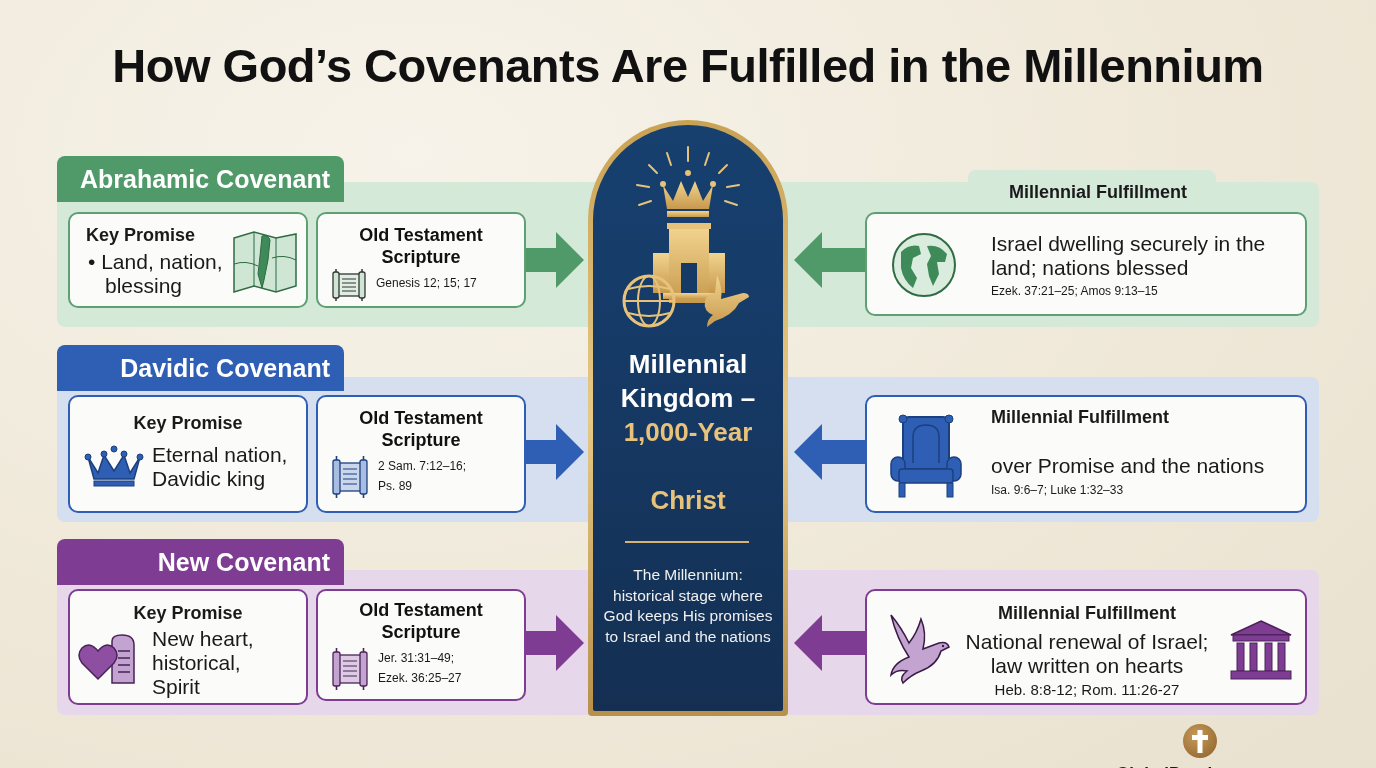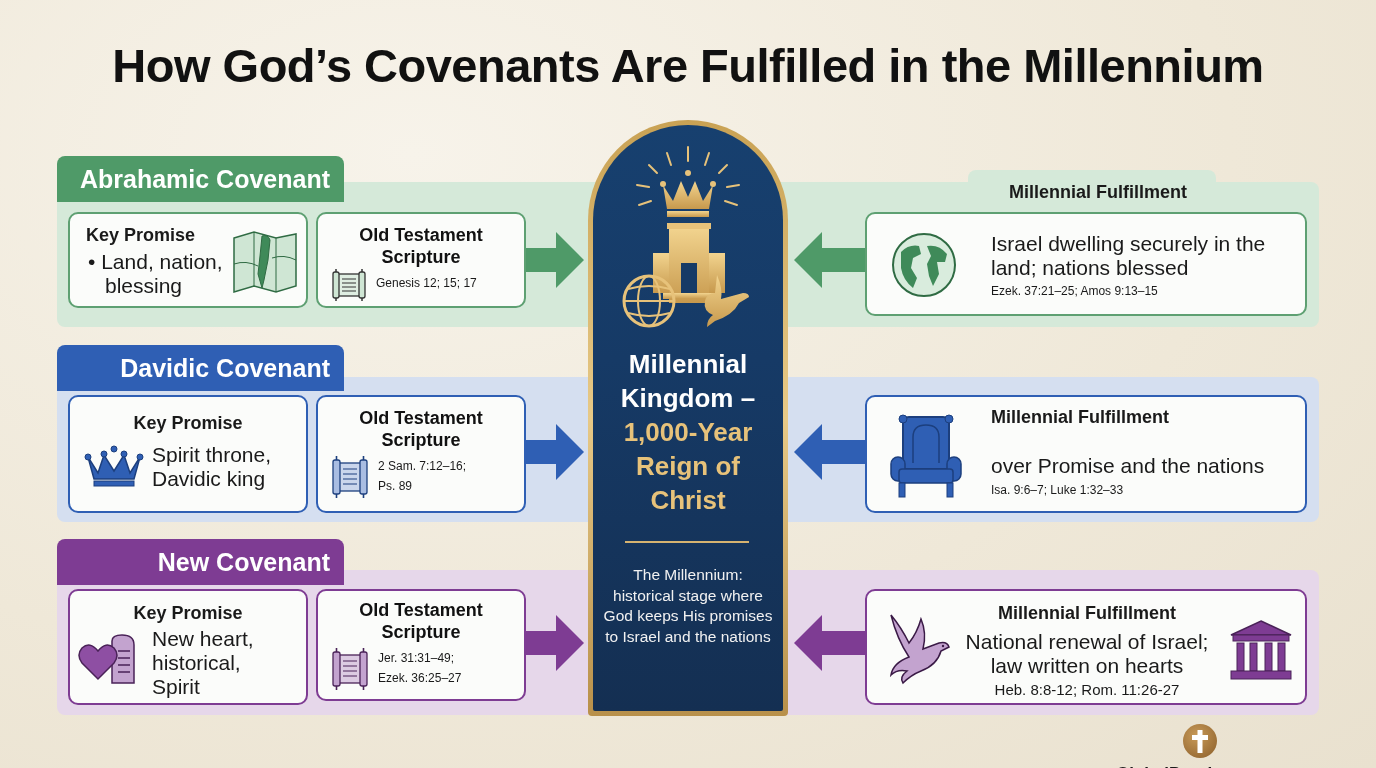--- a/index.html
+++ b/index.html
@@ -117,21 +117,21 @@
   <div style="position:absolute;left:0;width:236px;text-align:center;top:16px;font-weight:bold;font-size:18px;">Key Promise</div>
   <svg class="icon" style="left:12px;top:46px;" width="64" height="46" viewBox="0 0 64 46">
     <path d="M6 14 L16 30 L22 12 L32 28 L42 12 L48 30 L58 14 L52 36 H12 Z" fill="#2f5fb4" stroke="#1c3f7e" stroke-width="1.5"></path>
     <circle cx="6" cy="14" r="3" fill="#2f5fb4" stroke="#1c3f7e"></circle>
     <circle cx="22" cy="11" r="3" fill="#2f5fb4" stroke="#1c3f7e"></circle>
     <circle cx="32" cy="6" r="3" fill="#2f5fb4" stroke="#1c3f7e"></circle>
     <circle cx="42" cy="11" r="3" fill="#2f5fb4" stroke="#1c3f7e"></circle>
     <circle cx="58" cy="14" r="3" fill="#2f5fb4" stroke="#1c3f7e"></circle>
     <rect x="12" y="38" width="40" height="5" fill="#2f5fb4" stroke="#1c3f7e"></rect>
   </svg>
-  <div class="body-text" style="position:absolute;left:82px;top:46px;">Spirit throne,</div>
+  <div class="body-text" style="position:absolute;left:82px;top:46px;">Eternal nation,</div>
   <div class="body-text" style="position:absolute;left:82px;top:70px;">Davidic king</div>
 </div>
 
 <div class="card" style="left:316px;top:395px;width:210px;height:118px;border-color:#2f5fb4;">
   <div class="card-title" style="position:absolute;left:0;width:206px;top:11px;">Old Testament</div>
   <div class="card-title" style="position:absolute;left:0;width:206px;top:33px;">Scripture</div>
   <svg class="icon" style="left:12px;top:58px;" width="40" height="44" viewBox="0 0 40 44">
     <rect x="9" y="8" width="22" height="28" fill="#cad6ec" stroke="#1c3f7e" stroke-width="1.3"></rect>
     <rect x="3" y="5" width="7" height="34" rx="2" fill="#a9bde2" stroke="#1c3f7e" stroke-width="1.3"></rect>
     <rect x="30" y="5" width="7" height="34" rx="2" fill="#a9bde2" stroke="#1c3f7e" stroke-width="1.3"></rect>
@@ -257,21 +257,20 @@
       <rect x="52" y="150" width="54" height="6" fill="url(#gold)"></rect>
       <circle cx="38" cy="158" r="25" fill="none" stroke="#e7c27a" stroke-width="3"></circle>
       <ellipse cx="38" cy="158" rx="11" ry="25" fill="none" stroke="#e7c27a" stroke-width="2"></ellipse>
       <line x1="13" y1="158" x2="63" y2="158" stroke="#e7c27a" stroke-width="2"></line>
       <path d="M17 146 Q38 140 59 146 M17 170 Q38 176 59 170" stroke="#e7c27a" stroke-width="2" fill="none"></path>
       <path d="M106 132 Q112 146 110 156 L132 150 Q138 150 138 154 L128 160 Q122 172 104 178 L96 184 Q96 176 102 172 Q92 168 94 158 Q96 150 104 150 Z" fill="url(#gold)"></path>
     </svg>
     <div class="p-head p-white" style="top:222px;">Millennial</div>
     <div class="p-head p-white" style="top:256px;">Kingdom –</div>
     <div class="p-head p-gold" style="top:290px;">1,000-Year</div>
-    <div class="p-head p-gold" style="top:324px;">Reign of</div>
     <div class="p-head p-gold" style="top:358px;">Christ</div>
     <div class="p-rule"></div>
     <div class="p-desc">The Millennium: historical stage where God keeps His promises to Israel and the nations</div>
   </div>
 </div>
 
 <div class="footer">
   <div class="footer-logo">
     <svg width="34" height="34" viewBox="0 0 34 34" style="position:absolute;left:0;top:0;">
       <rect x="14.5" y="6" width="5" height="23" fill="#fff"></rect>

